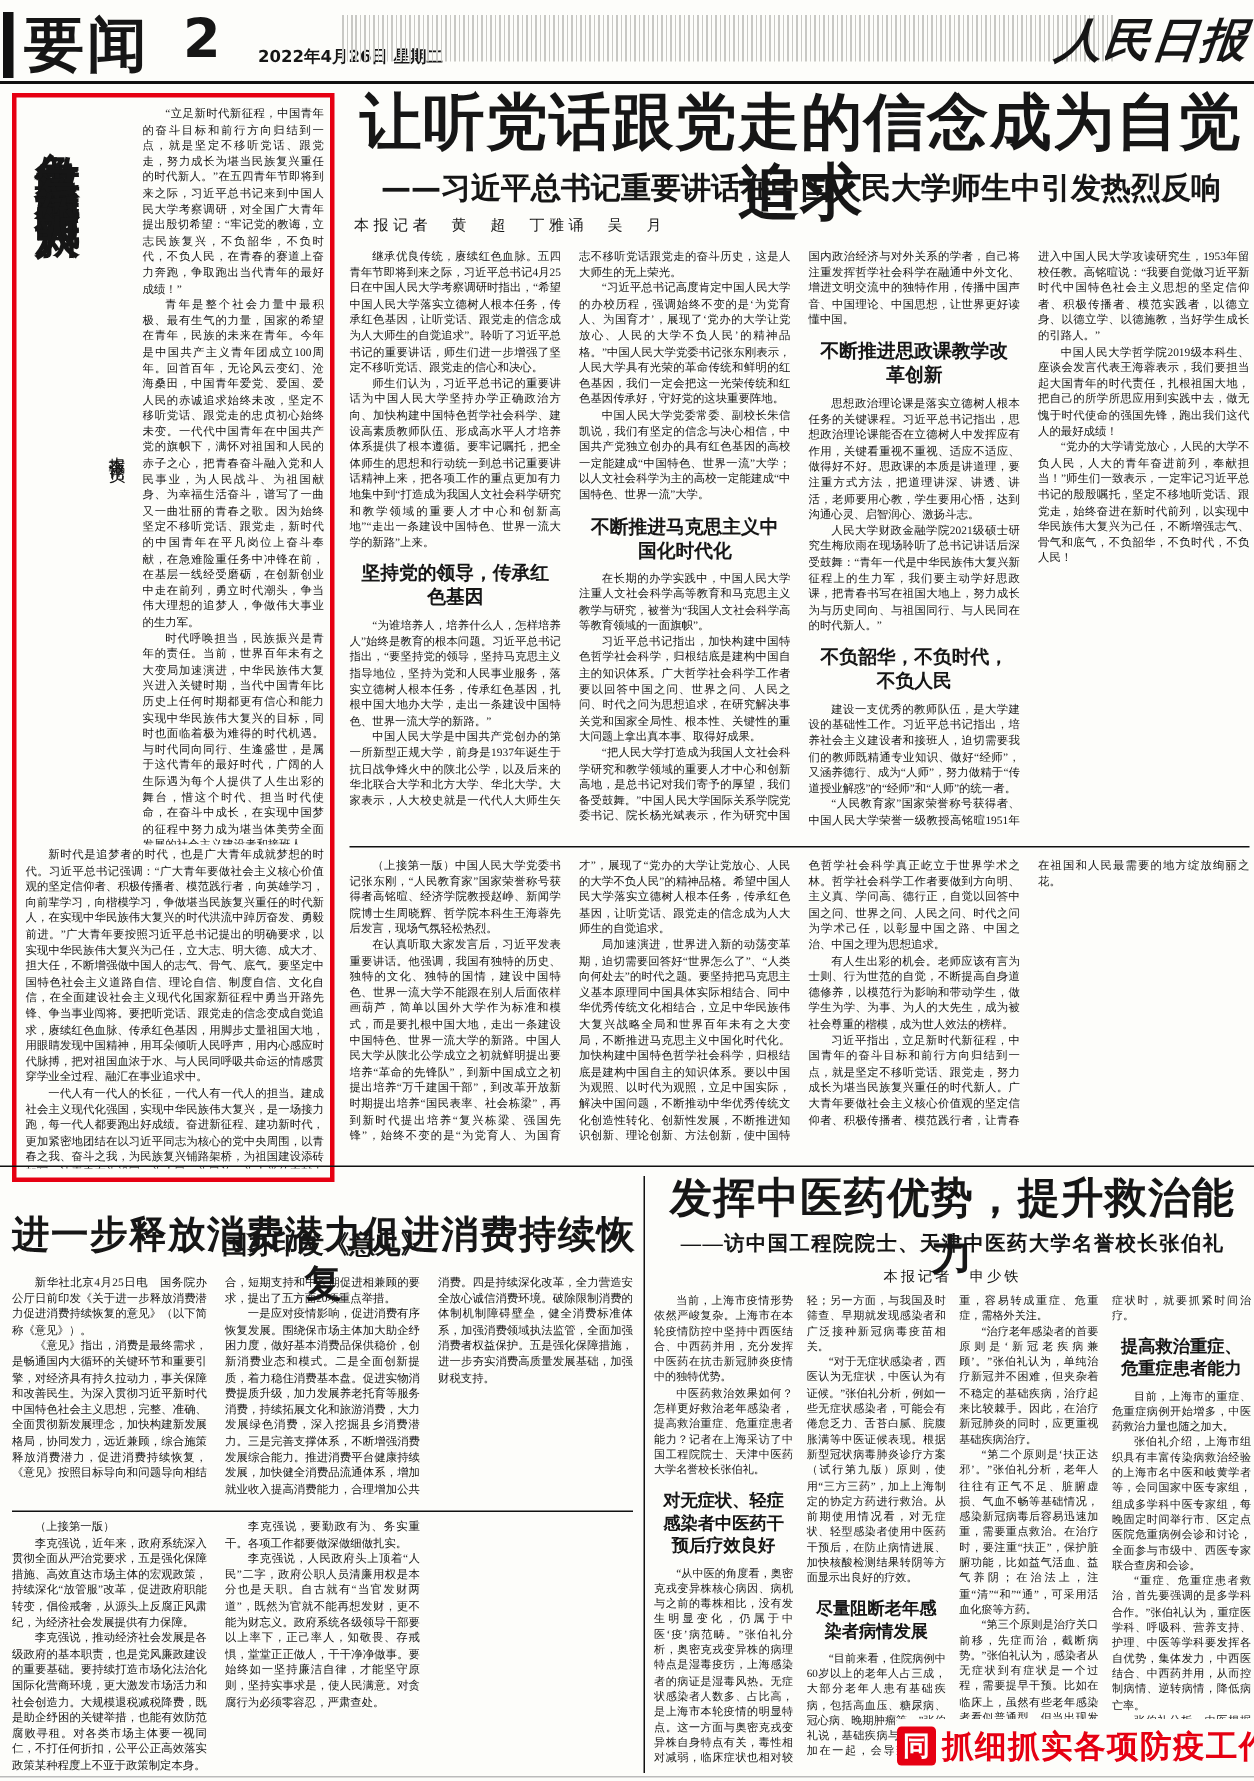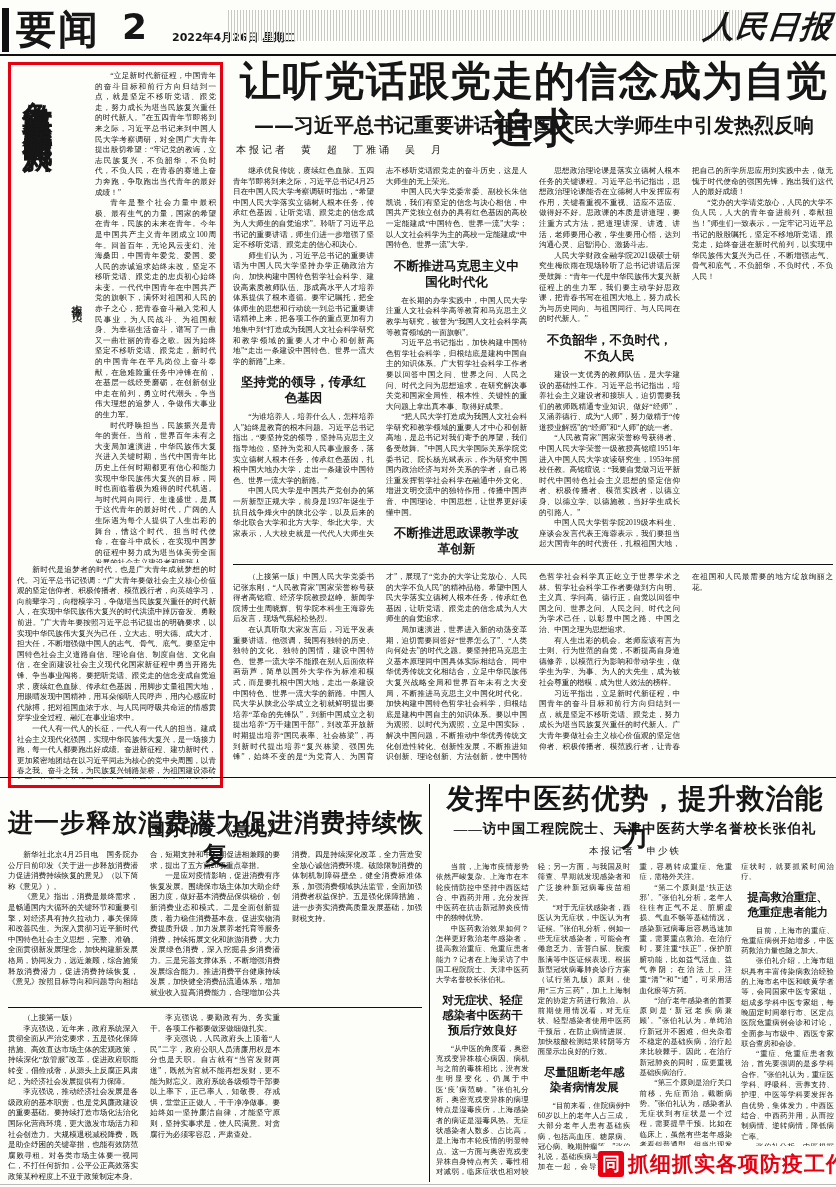--- a/index.html
+++ b/index.html
@@ -108,20 +108,21 @@
 
   <div class="lead-hl">让听党话跟党走的信念成为自觉追求</div>
   <div class="lead-sub">——习近平总书记重要讲话在中国人民大学师生中引发热烈反响</div>
   <div class="lead-by">本报记者　黄　超　丁雅诵　吴　月</div>
   <div class="lead-cols">
       <p class="para">继承优良传统，赓续红色血脉。五四青年节即将到来之际，习近平总书记4月25日在中国人民大学考察调研时指出，“希望中国人民大学落实立德树人根本任务，传承红色基因，让听党话、跟党走的信念成为人大师生的自觉追求”。聆听了习近平总书记的重要讲话，师生们进一步增强了坚定不移听党话、跟党走的信心和决心。</p>
       <p class="para">师生们认为，习近平总书记的重要讲话为中国人民大学坚持办学正确政治方向、加快构建中国特色哲学社会科学、建设高素质教师队伍、形成高水平人才培养体系提供了根本遵循。要牢记嘱托，把全体师生的思想和行动统一到总书记重要讲话精神上来，把各项工作的重点更加有力地集中到“打造成为我国人文社会科学研究和教学领域的重要人才中心和创新高地”“走出一条建设中国特色、世界一流大学的新路”上来。</p>
       <h3 class="col-h">坚持党的领导，传承红色基因</h3>
       <p class="para">“为谁培养人，培养什么人，怎样培养人”始终是教育的根本问题。习近平总书记指出，“要坚持党的领导，坚持马克思主义指导地位，坚持为党和人民事业服务，落实立德树人根本任务，传承红色基因，扎根中国大地办大学，走出一条建设中国特色、世界一流大学的新路。”</p>
       <p class="para">中国人民大学是中国共产党创办的第一所新型正规大学，前身是1937年诞生于抗日战争烽火中的陕北公学，以及后来的华北联合大学和北方大学、华北大学。大家表示，人大校史就是一代代人大师生矢志不移听党话跟党走的奋斗历史，这是人大师生的无上荣光。</p>
+      <p class="para">“习近平总书记高度肯定中国人民大学的办校历程，强调始终不变的是‘为党育人、为国育才’，展现了‘党办的大学让党放心、人民的大学不负人民’的精神品格。”中国人民大学党委书记张东刚表示，人民大学具有光荣的革命传统和鲜明的红色基因，我们一定会把这一光荣传统和红色基因传承好，守好党的这块重要阵地。</p>
       <p class="para">中国人民大学党委常委、副校长朱信凯说，我们有坚定的信念与决心相信，中国共产党独立创办的具有红色基因的高校一定能建成“中国特色、世界一流”大学；以人文社会科学为主的高校一定能建成“中国特色、世界一流”大学。</p>
       <h3 class="col-h">不断推进马克思主义中国化时代化</h3>
       <p class="para">在长期的办学实践中，中国人民大学注重人文社会科学高等教育和马克思主义教学与研究，被誉为“我国人文社会科学高等教育领域的一面旗帜”。</p>
       <p class="para">习近平总书记指出，加快构建中国特色哲学社会科学，归根结底是建构中国自主的知识体系。广大哲学社会科学工作者要以回答中国之问、世界之问、人民之问、时代之问为思想追求，在研究解决事关党和国家全局性、根本性、关键性的重大问题上拿出真本事、取得好成果。</p>
       <p class="para">“把人民大学打造成为我国人文社会科学研究和教学领域的重要人才中心和创新高地，是总书记对我们寄予的厚望，我们备受鼓舞。”中国人民大学国际关系学院党委书记、院长杨光斌表示，作为研究中国国内政治经济与对外关系的学者，自己将注重发挥哲学社会科学在融通中外文化、增进文明交流中的独特作用，传播中国声音、中国理论、中国思想，让世界更好读懂中国。</p>
       <h3 class="col-h">不断推进思政课教学改革创新</h3>
       <p class="para">思想政治理论课是落实立德树人根本任务的关键课程。习近平总书记指出，思想政治理论课能否在立德树人中发挥应有作用，关键看重视不重视、适应不适应、做得好不好。思政课的本质是讲道理，要注重方式方法，把道理讲深、讲透、讲活，老师要用心教，学生要用心悟，达到沟通心灵、启智润心、激扬斗志。</p>
       <p class="para">人民大学财政金融学院2021级硕士研究生梅欣雨在现场聆听了总书记讲话后深受鼓舞：“青年一代是中华民族伟大复兴新征程上的生力军，我们要主动学好思政课，把青春书写在祖国大地上，努力成长为与历史同向、与祖国同行、与人民同在的时代新人。”</p>
       <h3 class="col-h">不负韶华，不负时代，不负人民</h3>
       <p class="para">建设一支优秀的教师队伍，是大学建设的基础性工作。习近平总书记指出，培养社会主义建设者和接班人，迫切需要我们的教师既精通专业知识、做好“经师”，又涵养德行、成为“人师”，努力做精于“传道授业解惑”的“经师”和“人师”的统一者。</p>
@@ -162,22 +163,22 @@
   <div class="tcm-sub">——访中国工程院院士、天津中医药大学名誉校长张伯礼</div>
   <div class="tcm-by">本报记者　申少铁</div>
   <div class="tcm-cols">
       <p class="para">当前，上海市疫情形势依然严峻复杂。上海市在本轮疫情防控中坚持中西医结合、中西药并用，充分发挥中医药在抗击新冠肺炎疫情中的独特优势。</p>
       <p class="para">中医药救治效果如何？怎样更好救治老年感染者，提高救治重症、危重症患者能力？记者在上海采访了中国工程院院士、天津中医药大学名誉校长张伯礼。</p>
       <h3 class="col-h">对无症状、轻症感染者中医药干预后疗效良好</h3>
       <p class="para">“从中医的角度看，奥密克戎变异株核心病因、病机与之前的毒株相比，没有发生明显变化，仍属于中医‘疫’病范畴。”张伯礼分析，奥密克戎变异株的病理特点是湿毒疫疠，上海感染者的病证是湿毒风热。无症状感染者人数多、占比高，是上海市本轮疫情的明显特点。这一方面与奥密克戎变异株自身特点有关，毒性相对减弱，临床症状也相对较轻；另一方面，与我国及时筛查、早期就发现感染者和广泛接种新冠病毒疫苗相关。</p>
       <p class="para">“对于无症状感染者，西医认为无症状，中医认为有证候。”张伯礼分析，例如一些无症状感染者，可能会有倦怠乏力、舌苔白腻、脘腹胀满等中医证候表现。根据新型冠状病毒肺炎诊疗方案（试行第九版）原则，使用“三方三药”，加上上海制定的协定方药进行救治。从前期使用情况看，对无症状、轻型感染者使用中医药干预后，在防止病情进展、加快核酸检测结果转阴等方面显示出良好的疗效。</p>
       <h3 class="col-h">尽量阻断老年感染者病情发展</h3>
       <p class="para">“目前来看，住院病例中60岁以上的老年人占三成，大部分老年人患有基础疾病，包括高血压、糖尿病、冠心病、晚期肿瘤等。”张伯礼说，基础疾病与新冠肺炎加在一起，会导致病情严重，容易转成重症、危重症，需格外关注。</p>
+      <p class="para">“治疗老年感染者的首要原则是‘新冠老疾病兼顾’。”张伯礼认为，单纯治疗新冠并不困难，但夹杂着不稳定的基础疾病，治疗起来比较棘手。因此，在治疗新冠肺炎的同时，应更重视基础疾病治疗。</p>
       <p class="para">“第二个原则是‘扶正达邪’。”张伯礼分析，老年人往往有正气不足、脏腑虚损、气血不畅等基础情况，感染新冠病毒后容易迅速加重，需要重点救治。在治疗时，要注重“扶正”，保护脏腑功能，比如益气活血、益气养阴；在治法上，注重“清”“和”“通”，可采用活血化瘀等方药。</p>
-      <p class="para">“治疗老年感染者的首要原则是‘新冠老疾病兼顾’。”张伯礼认为，单纯治疗新冠并不困难，但夹杂着不稳定的基础疾病，治疗起来比较棘手。因此，在治疗新冠肺炎的同时，应更重视基础疾病治疗。</p>
       <p class="para">“第三个原则是治疗关口前移，先症而治，截断病势。”张伯礼认为，感染者从无症状到有症状是一个过程，需要提早干预。比如在临床上，虽然有些老年感染者看似普通型，但当出现发热持续不退、神志不清、痰黏难咳、肺部渗出不吸收等症状时，就要抓紧时间治疗。</p>
       <h3 class="col-h">提高救治重症、危重症患者能力</h3>
       <p class="para">目前，上海市的重症、危重症病例开始增多，中医药救治力量也随之加大。</p>
       <p class="para">张伯礼介绍，上海市组织具有丰富传染病救治经验的上海市名中医和岐黄学者等，会同国家中医专家组，组成多学科中医专家组，每晚固定时间举行市、区定点医院危重病例会诊和讨论，全面参与市级中、西医专家联合查房和会诊。</p>
       <p class="para">“重症、危重症患者救治，首先要强调的是多学科合作。”张伯礼认为，重症医学科、呼吸科、营养支持、护理、中医等学科要发挥各自优势，集体发力，中西医结合、中西药并用，从而控制病情、逆转病情，降低病亡率。</p>
       <p class="para">张伯礼分析，中医根据基础疾病等因素，对每名病例当下最危险的因素，采用“一人一策、辨证论治，一天一方”的方法施治。具体治疗上，要“快”，有时还要“稳”，耐心观察症状变化，稳定不加重就是好。有时还要“托”，阳气虚脱要采用大剂量参附回阳救逆。</p>
     </div>
 
   <div class="banner">
     <div class="banner-logo">同</div>

